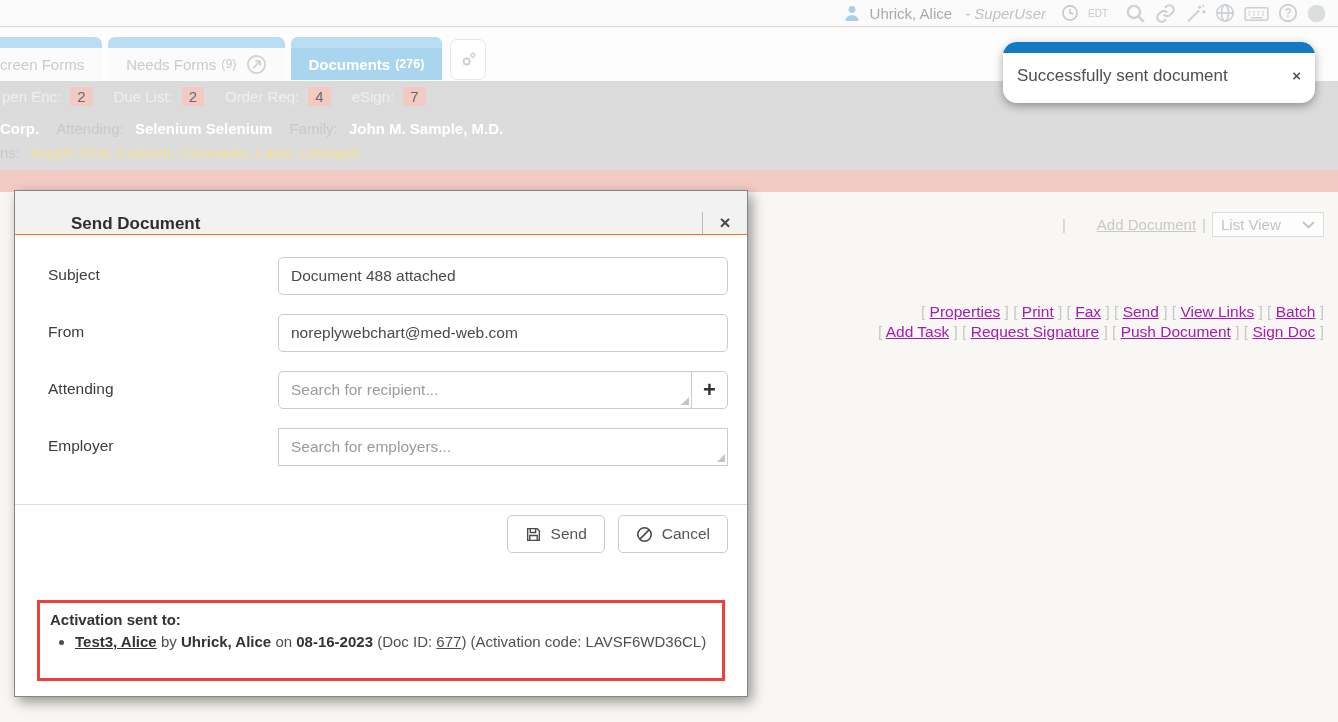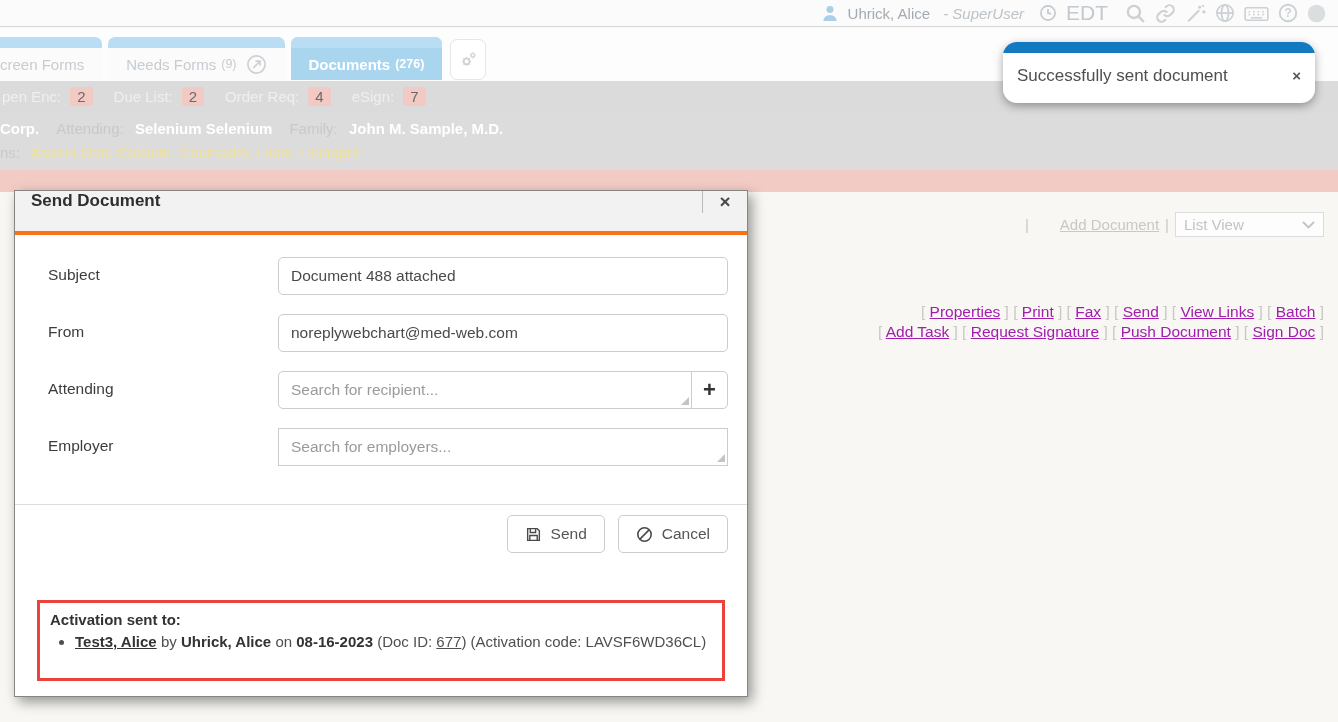--- a/index.html
+++ b/index.html
@@ -5,21 +5,21 @@
   * { margin:0; padding:0; box-sizing:border-box; }
   html,body { width:1338px; height:722px; overflow:hidden; }
   body { font-family:"Liberation Sans", sans-serif; background:#f8f7f3; position:relative; }
 
   
   .topbar { position:absolute; top:0; left:0; right:0; height:27px; background:#fbfbfb;
             border-bottom:1px solid #d8d8d8; display:flex; align-items:center;
             justify-content:flex-end; padding-right:12px; gap:9px; z-index:5; }
   .topbar .uname { font-size:15px; color:#a3abb2; }
   .topbar .urole { font-size:15px; color:#bcc3c8; font-style:italic; margin:0 6px 0 4px; }
-  .topbar .tz { font-size:21px; color:#c3c9ce; margin-right:8px; }
+  .topbar .tz { font-size:10px; color:#c3c9ce; margin-right:8px; }
   .tool-icon { display:inline-flex; align-items:center; justify-content:center; }
 
   
   .tabbar { position:absolute; top:28px; left:0; right:0; height:53px; background:#fdfdfd;
             display:flex; align-items:flex-end; padding-bottom:1px; z-index:4; }
   .tab { height:43px; border-radius:7px 7px 0 0; position:relative; display:flex;
          align-items:center; padding:11px 18px 0; background:#fbfbfb; color:#c6ccd1;
          font-size:15px; margin-right:6px; white-space:nowrap; cursor:pointer; }
   .tab::before { content:''; position:absolute; top:0; left:0; right:0; height:11px;
                  background:#b9ddf3; border-radius:7px 7px 0 0; }
@@ -47,40 +47,40 @@
   .pline2 { margin-top:7px; }
   .alabel { color:#c9c9c9; }
   .meds { color:#f2e294; margin-left:6px; }
 
   .pinkbar { position:absolute; top:170px; left:0; right:0; height:22px; background:#f2cbc4; z-index:3; }
 
   
   .adddoc-row { position:absolute; top:212px; right:14px; display:flex; align-items:center;
                 gap:6px; font-size:15px; color:#c8c8c8; z-index:2; }
   .adddoc-row a { color:#c8c8c8; text-decoration:underline;margin-left:25px; }
-  .fake-select { width:149px; height:25px; border:1px solid #dcdcdc; background:#fdfdfd;
+  .fake-select { width:112px; height:25px; border:1px solid #dcdcdc; background:#fdfdfd;
                  color:#c3c3c3; display:flex; align-items:center; justify-content:space-between;
                  padding:0 8px; font-size:15px; cursor:pointer; }
   .actions { position:absolute; top:302px; right:14px; text-align:right; font-size:15.5px;
              color:#c7c7c7; line-height:19.5px; z-index:2; }
   .actions a { color:#a21caf; text-decoration:underline; }
 
   
   .toast { position:absolute; left:1003px; top:42px; width:312px; border-radius:14px;
            background:#fff; box-shadow:0 3px 10px rgba(0,0,0,0.35); overflow:hidden; z-index:40; }
   .toast-bar { height:11px; background:#1379c1; }
   .toast-body { padding:13px 14px 17px; display:flex; justify-content:space-between;
                 align-items:flex-start; font-size:17px; color:#4f4f4f; }
   .toast-close { font-size:15px; font-weight:bold; color:#555; cursor:pointer; line-height:15px; margin-top:2px; }
 
   
   .modal { position:absolute; left:14px; top:190px; width:734px; height:507px; background:#fff;
            border:1px solid #858585; box-shadow:4px 5px 12px rgba(0,0,0,0.4); z-index:20; }
-  .modal-header { height:44px; background:#f3f2f2; border-bottom:4px solid #f97316;
-                  display:flex; align-items:flex-start; }
+  .modal-header { height:44px; background:#f3f2f2; border-bottom:1px solid #f97316;
+                  display:flex; align-items:flex-end;padding-left:40px; }
   .modal-title { flex:1; display:flex; align-items:center; padding-left:16px; font-size:17px;
                  font-weight:bold; color:#2e2e2e; }
   .modal-close { width:45px; border-left:1px solid #b9b9b9; display:flex; align-items:center;
                  justify-content:center; font-weight:900; color:#4a4a4a; font-size:19px; cursor:pointer; }
   .modal-body { padding:22px 19px 0; }
   .form-row { display:flex; align-items:flex-start; margin-bottom:19px; }
   .form-label { width:244px; padding:9px 0 0 14px; font-size:15.5px; color:#3c3c3c; }
   .form-control { flex:1; display:flex; }
   .txt { width:100%; height:38px; border:1px solid #ccc; border-radius:5px; padding:0 12px;
          font-size:15.5px; color:#4a4a4a; background:#fff; font-family:"Liberation Sans",sans-serif; }

